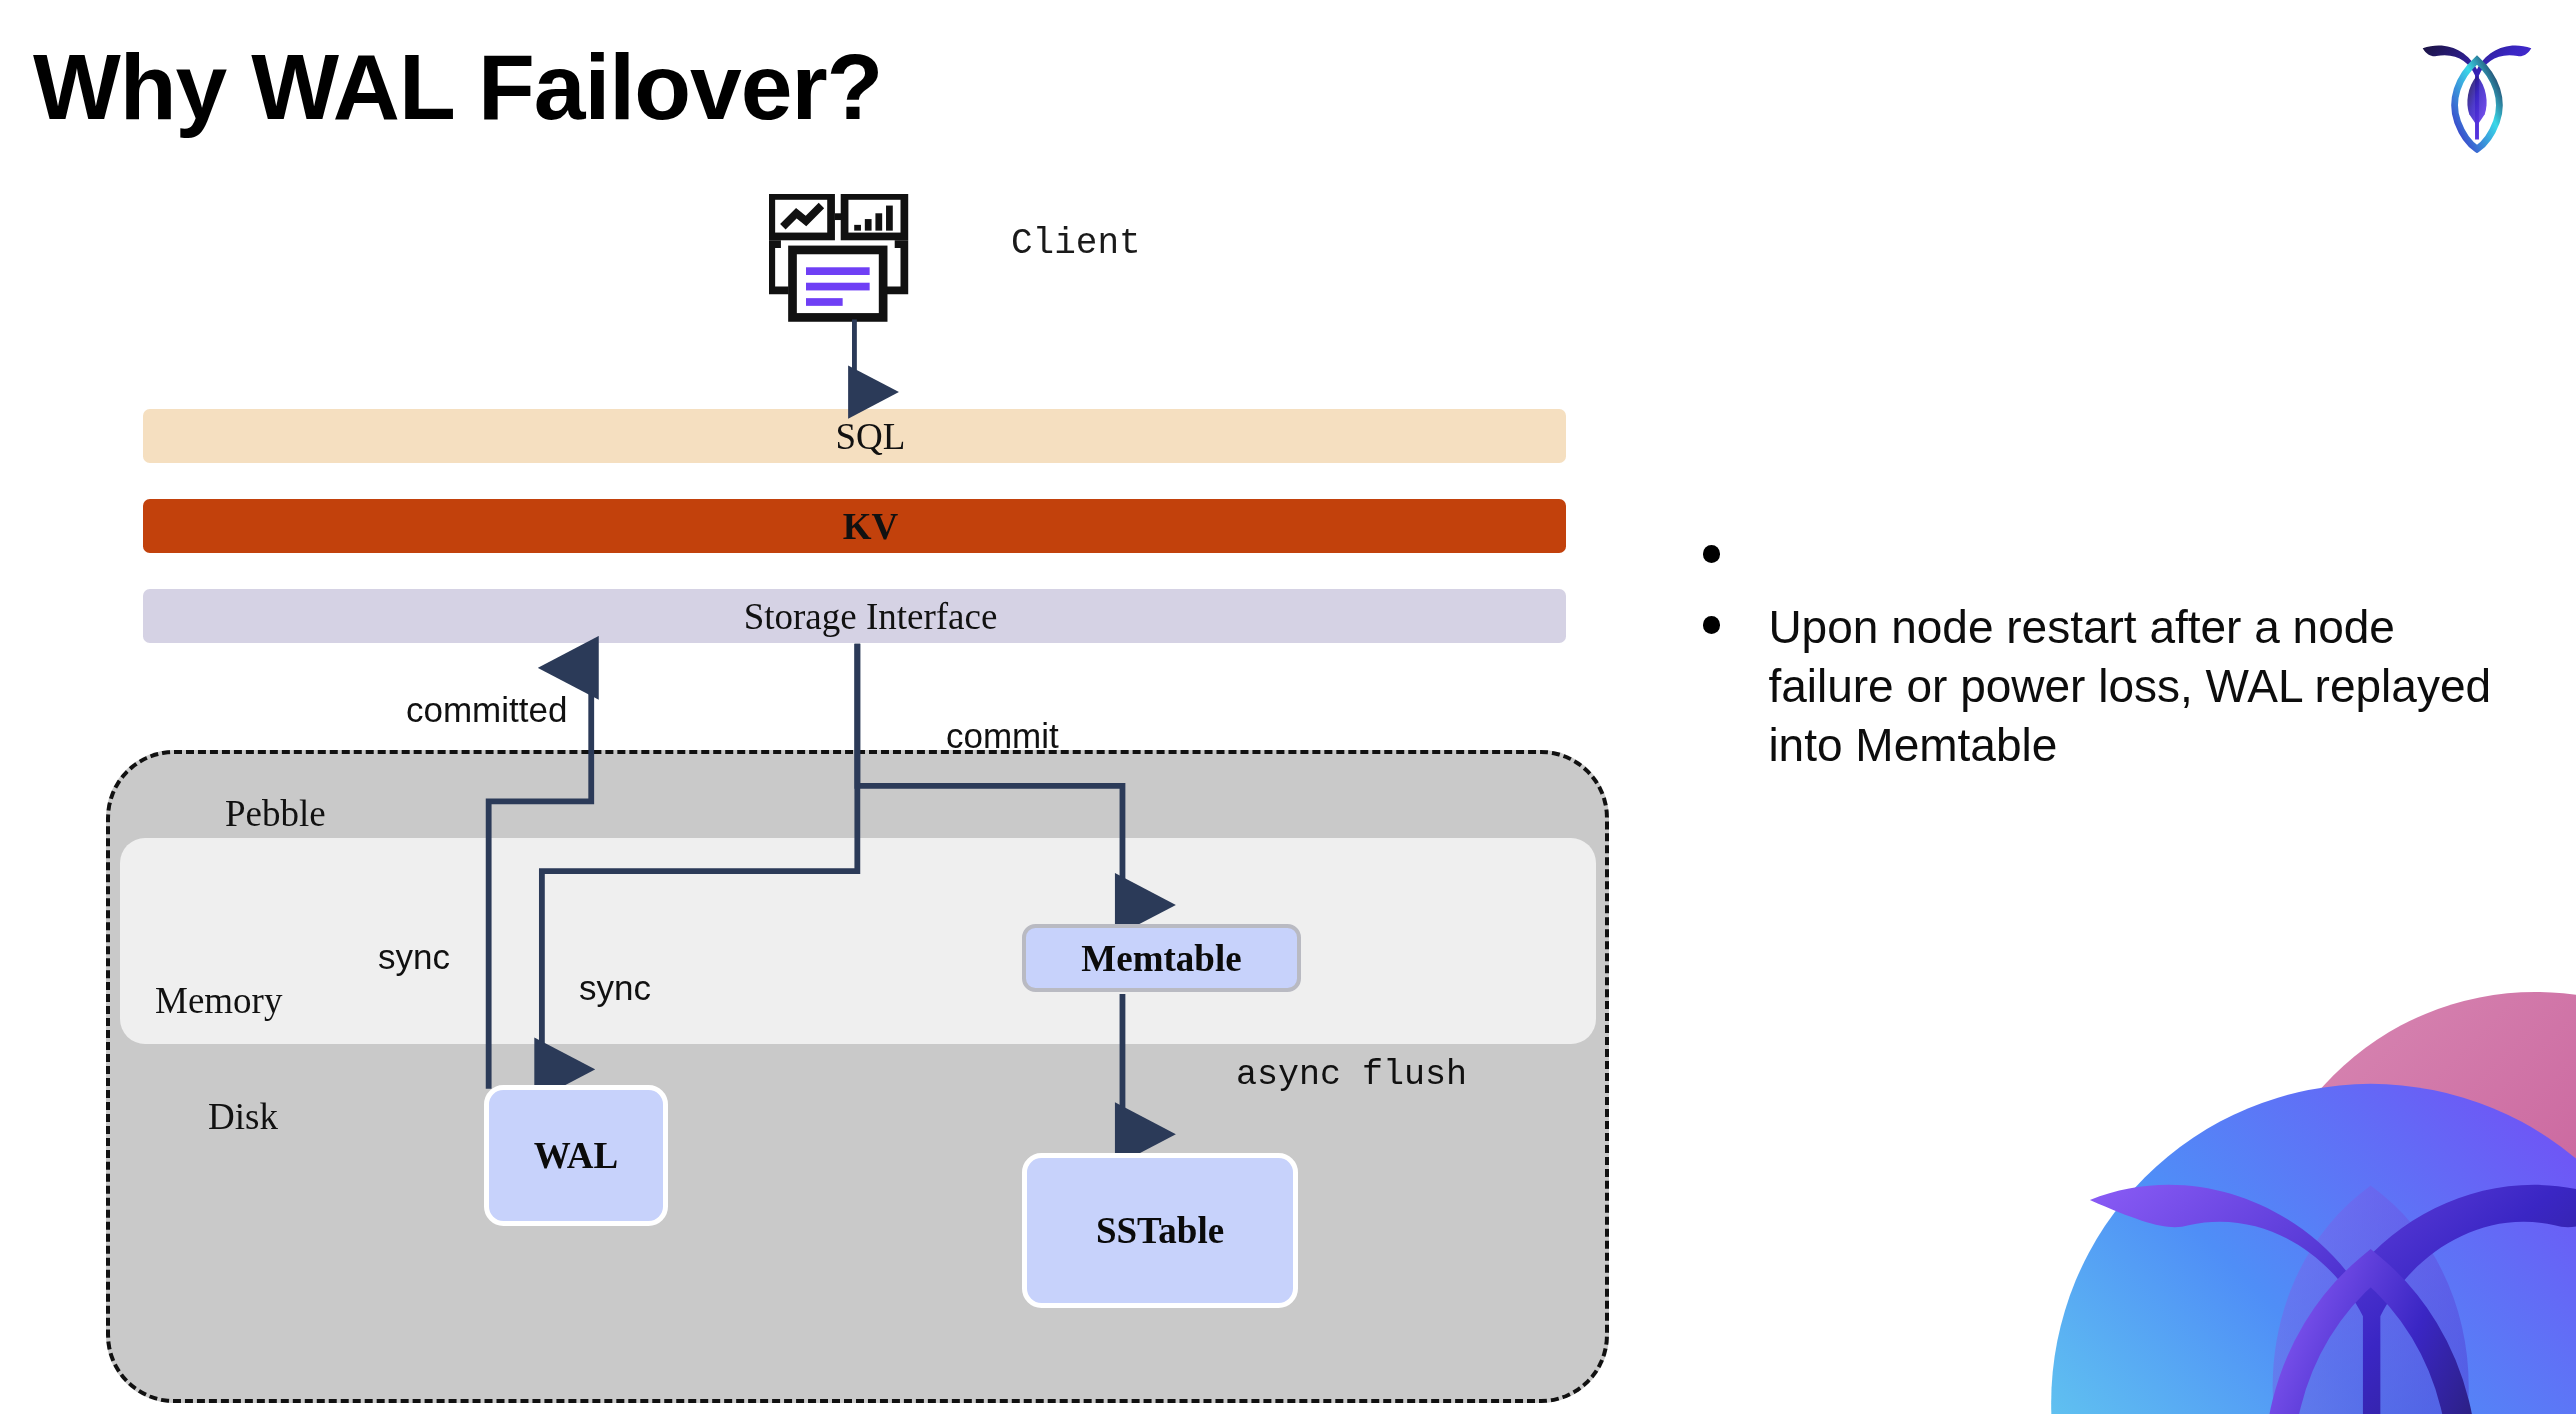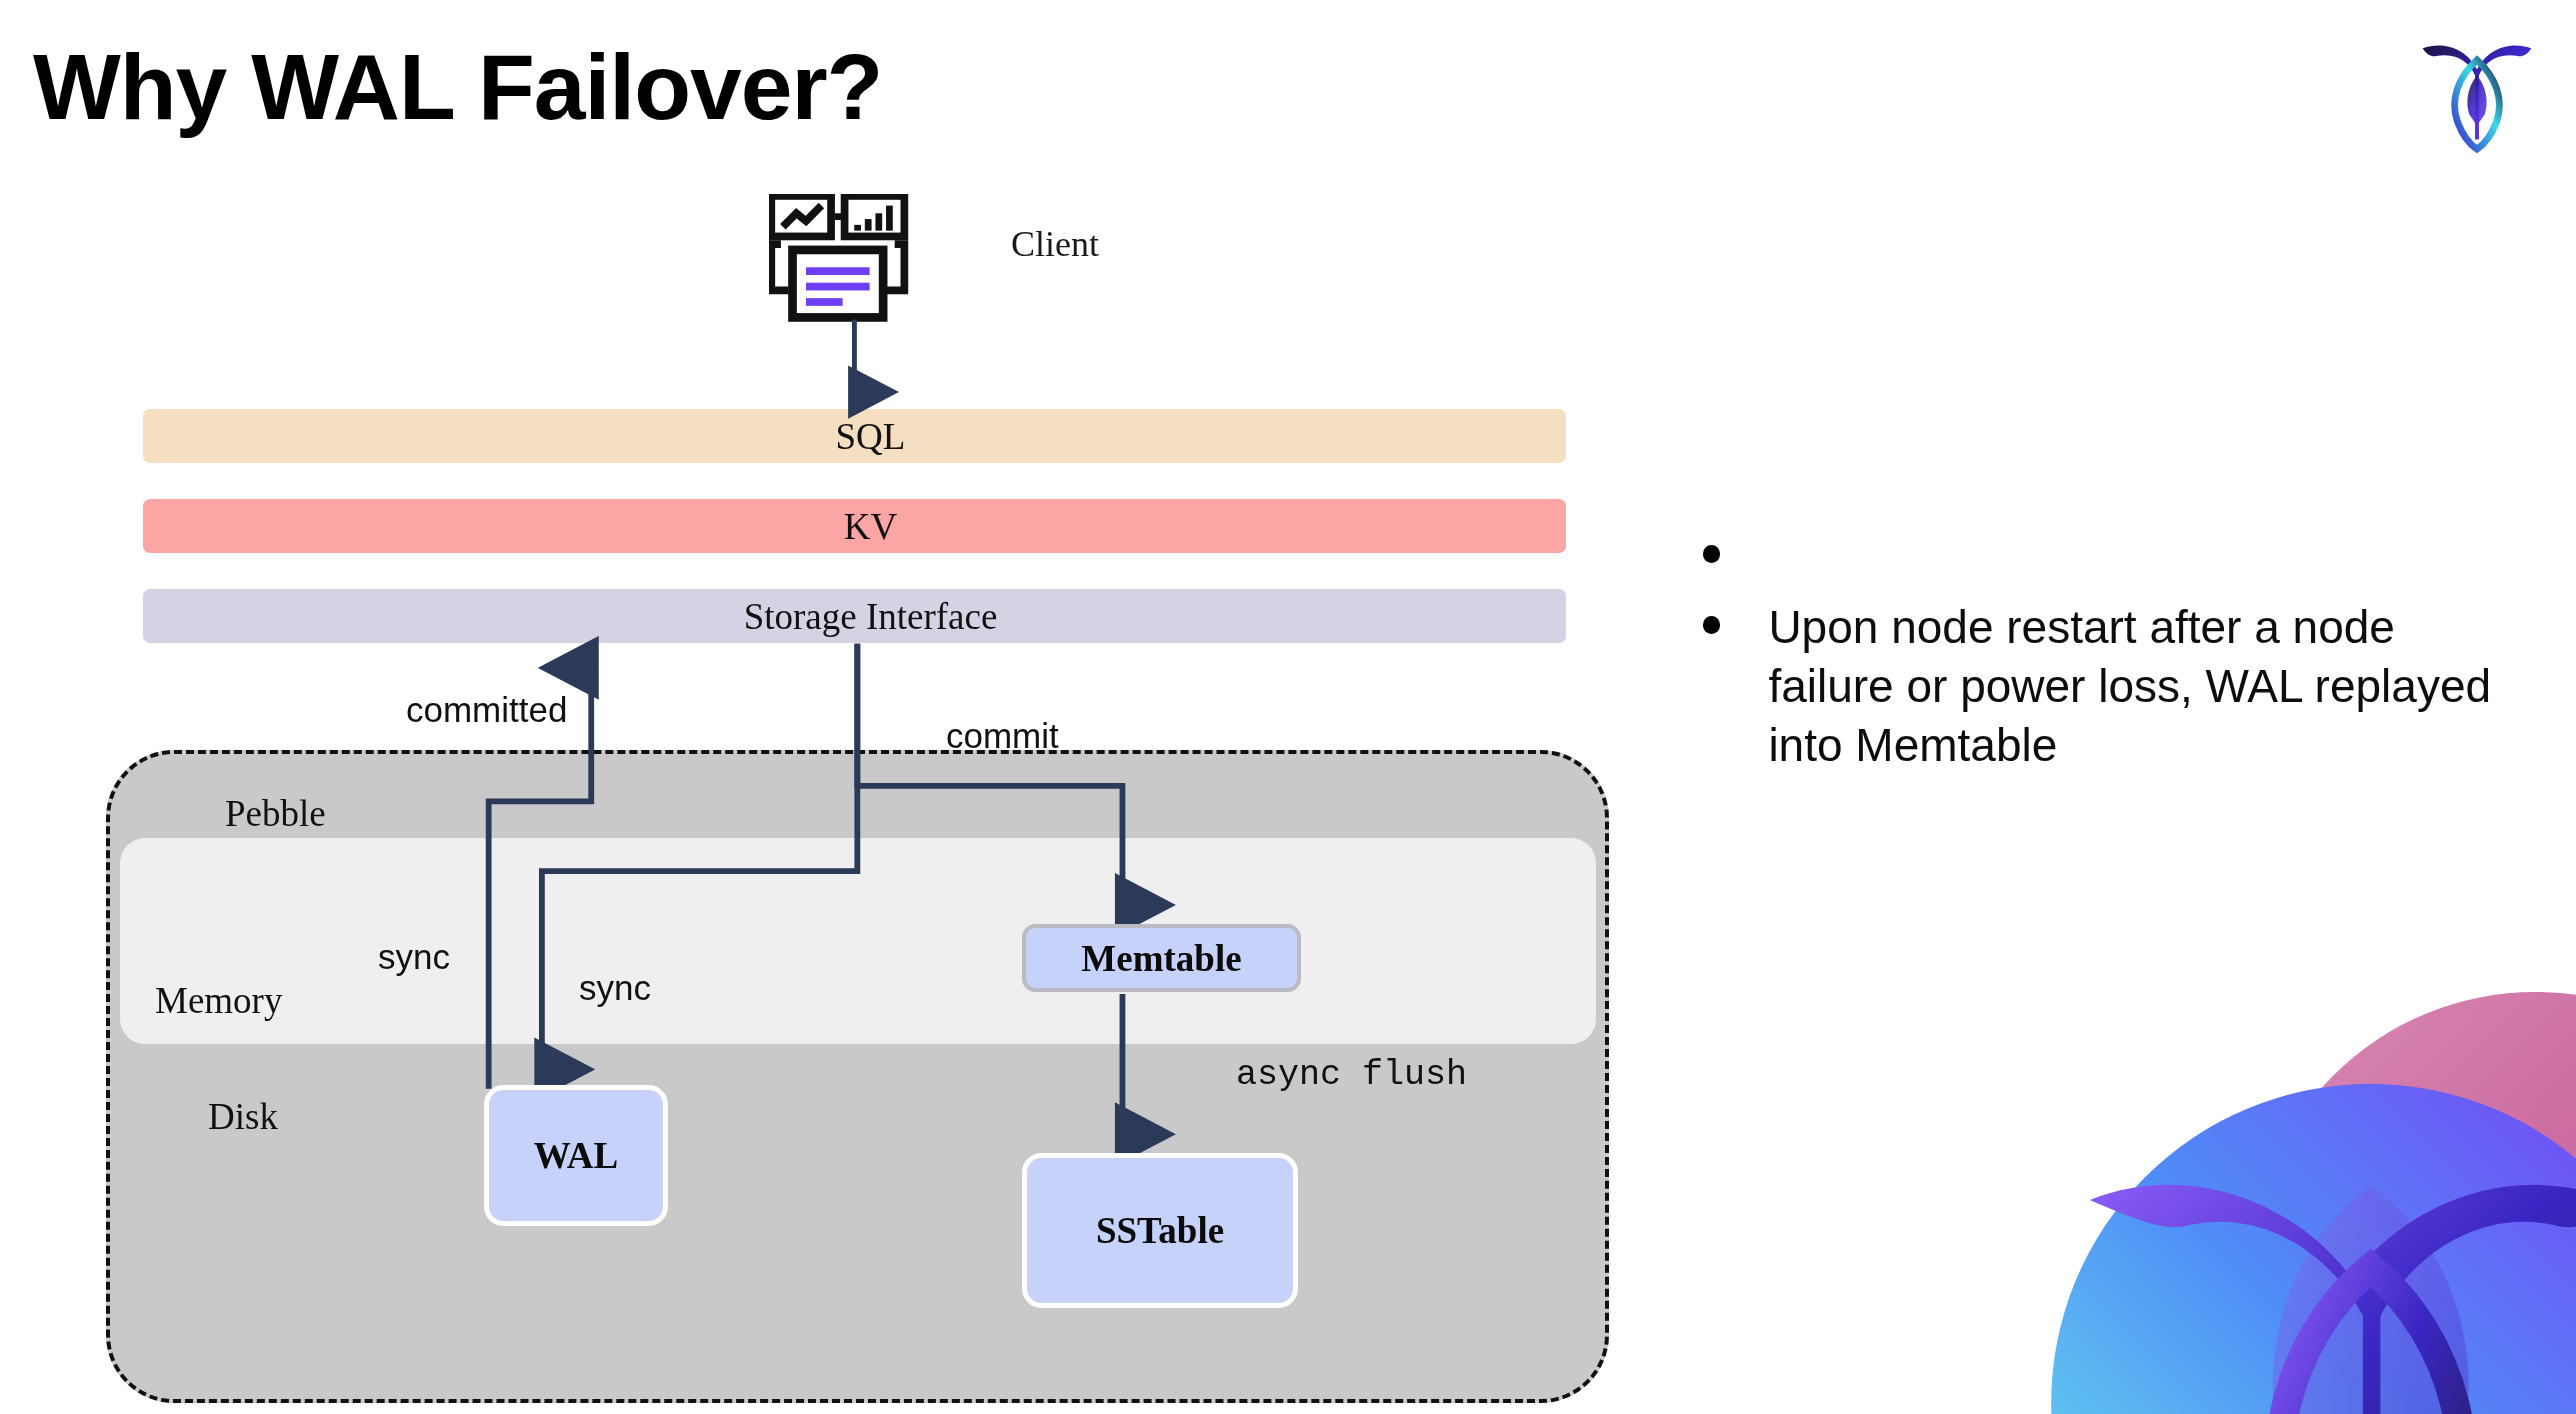--- a/index.html
+++ b/index.html
@@ -68,41 +68,41 @@
     top: 194px;
     width: 155px;
     height: 135px;
   }
   #client-label {
     position: absolute;
     left: 1011px;
     top: 223px;
     font-size: 36px;
     color: #1a1a1a;
-    font-family: Liberation Serif, serif;
+    font-family: Liberation Mono, monospace;
     white-space: nowrap;
   }
 
   
   .layer-bar {
     position: absolute;
     left: 143px;
     width: 1423px;
     height: 54px;
     border-radius: 6.8px;
     display: flex;
     align-items: center;
     justify-content: center;
     font-family: "Liberation Serif", serif;
     font-size: 37px;
     color: #111111;
     padding-left: 32px;
   }
   #bar-sql { top: 409px; background: #f5dfc0; }
-  #bar-kv  { top: 499px; background: #fca5a5; }
+  #bar-kv  { top: 499px; background: #c2410c; font-weight: bold; }
   #bar-si  { top: 589px; background: #d5d2e4; }
 
   
   #pebble-box {
     position: absolute;
     left: 106px;
     top: 750px;
     width: 1503px;
     height: 653px;
     border: 4.8px dashed #111111;

